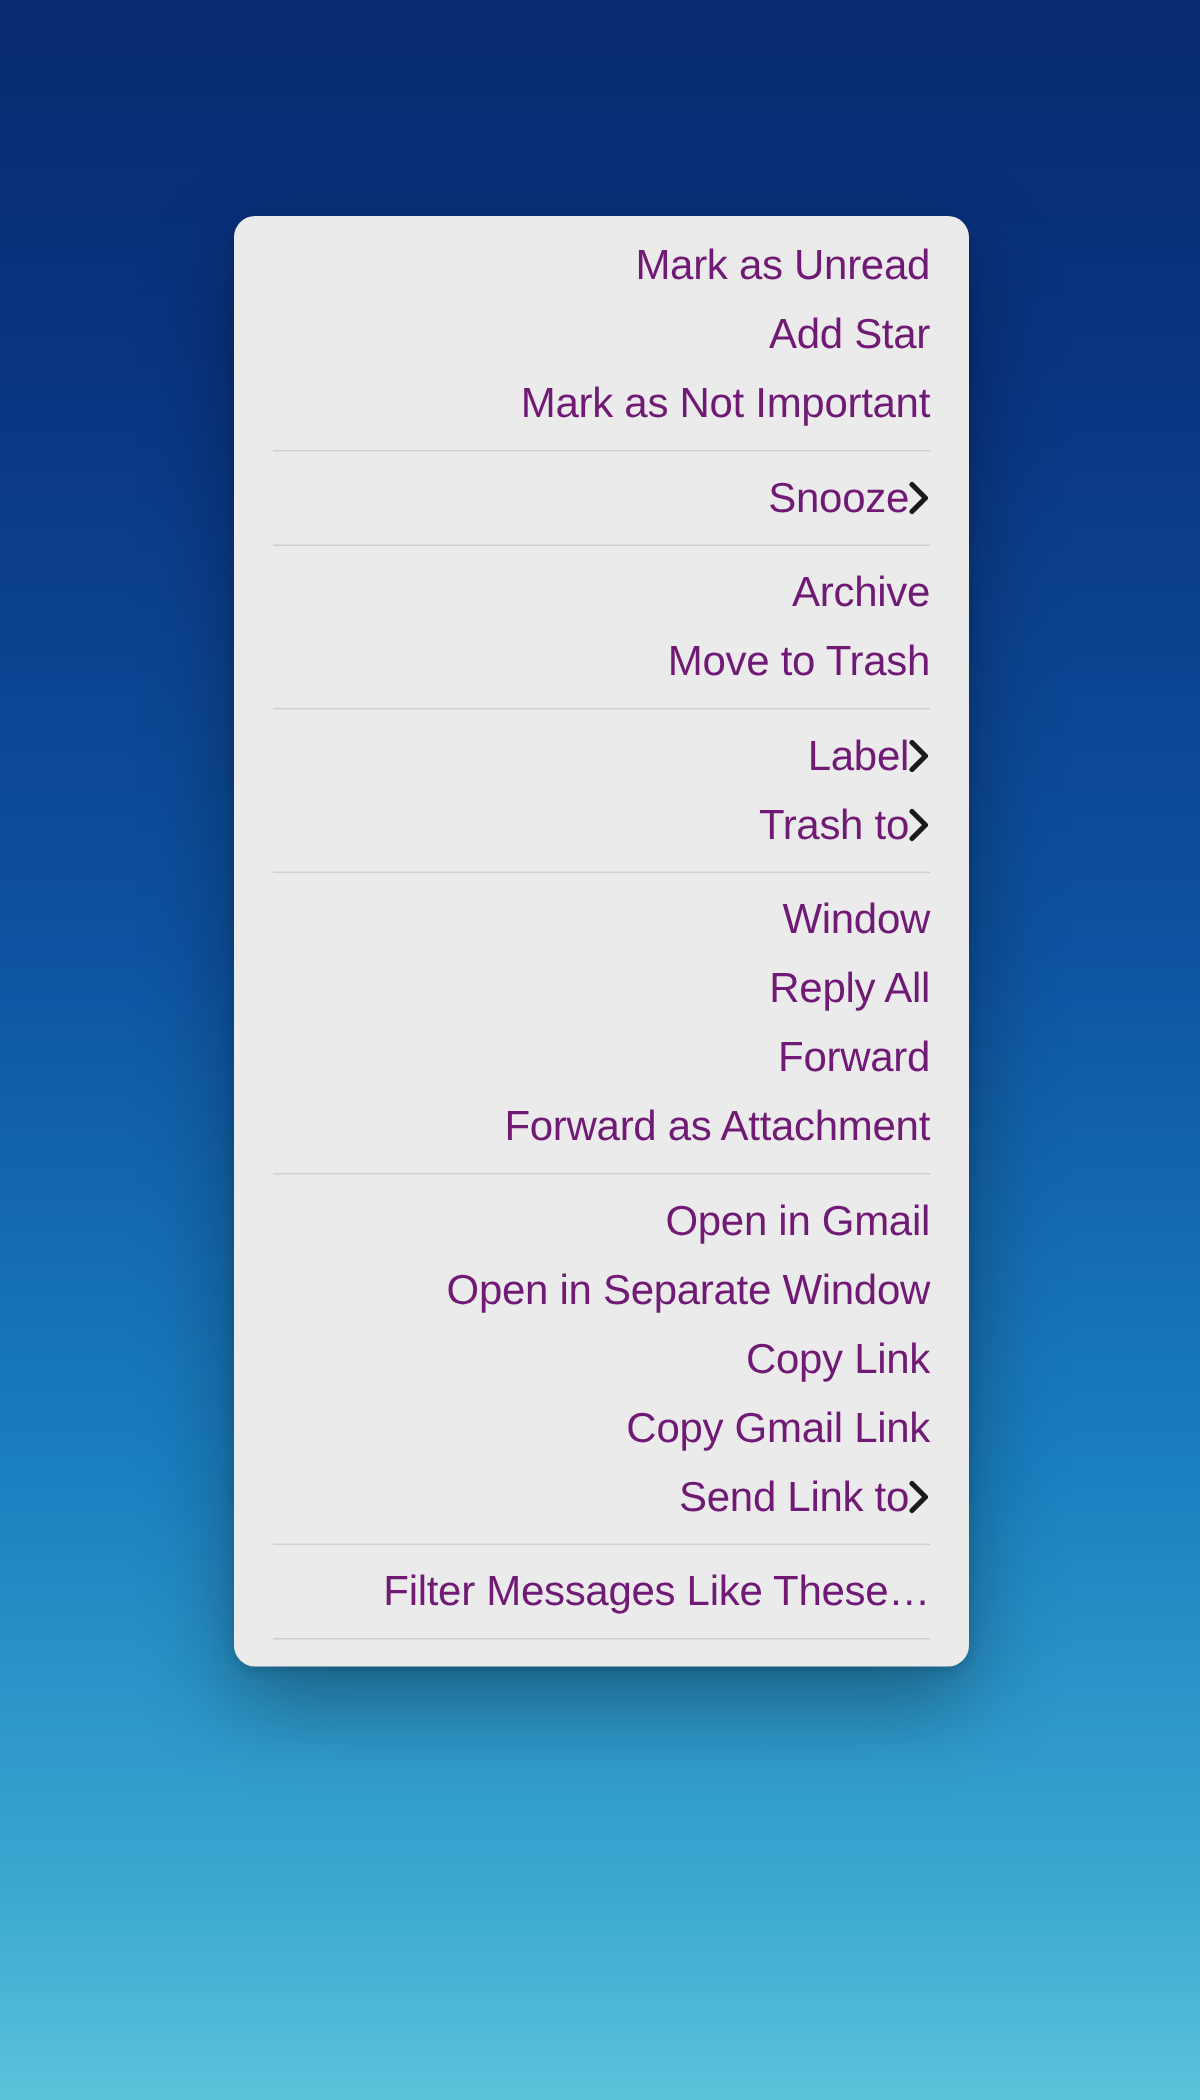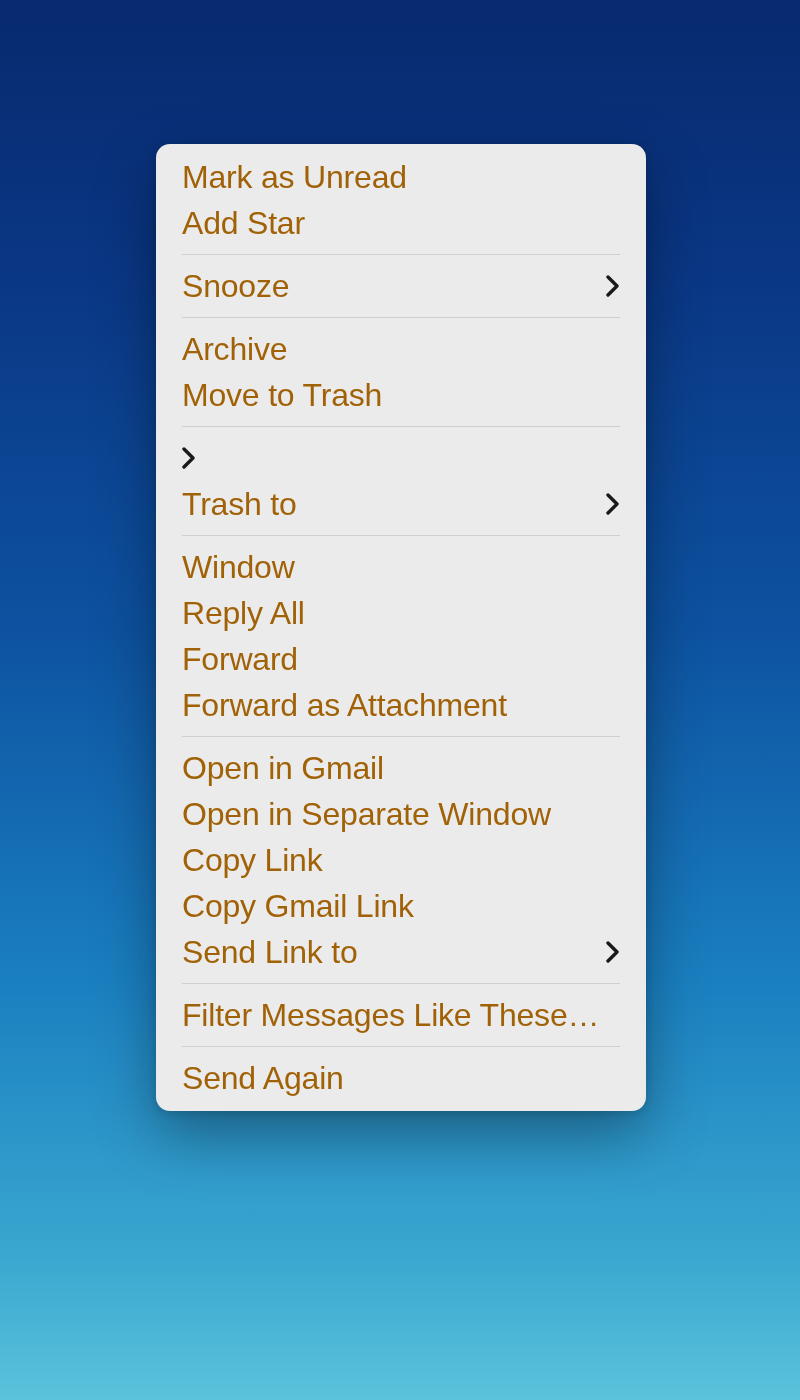--- a/index.html
+++ b/index.html
@@ -25,24 +25,25 @@
       padding: 10px 0;
     }
     .menu-group {
       padding: 0 26px;
     }
     .menu-item {
       display: flex;
       align-items: center;
       justify-content: space-between;
       height: 46px;
-      font-size: 32px;
-      color: #a16207;
+      font-size: 28px;
+      color: #701a75;
       cursor: default;
       letter-spacing: -0.2px;
+      text-align: right;
     }
     .menu-item span.label {
       flex: 1;
       white-space: nowrap;
     }
     .chevron {
       flex-shrink: 0;
     }
     .chevron svg {
       display: block;
@@ -57,20 +58,23 @@
 <body>
 
 <div class="context-menu">
 
   <div class="menu-group">
     <div class="menu-item">
       <span class="label">Mark as Unread</span>
     </div>
     <div class="menu-item">
       <span class="label">Add Star</span>
+    </div>
+    <div class="menu-item">
+      <span class="label">Mark as Not Important</span>
     </div>
   </div>
 
   <div class="separator"></div>
 
   <div class="menu-group">
     <div class="menu-item">
       <span class="label">Snooze</span>
       <span class="chevron">
         <svg width="14" height="22" viewBox="0 0 14 22">
@@ -88,20 +92,21 @@
     </div>
     <div class="menu-item">
       <span class="label">Move to Trash</span>
     </div>
   </div>
 
   <div class="separator"></div>
 
   <div class="menu-group">
     <div class="menu-item">
+      <span class="label">Label</span>
       <span class="chevron">
         <svg width="14" height="22" viewBox="0 0 14 22">
             <path d="M2 2 L11 11 L2 20" fill="none" stroke="#1a1a1a" stroke-width="3.4" stroke-linecap="round" stroke-linejoin="round"></path>
           </svg>
       </span>
     </div>
     <div class="menu-item">
       <span class="label">Trash to</span>
       <span class="chevron">
         <svg width="14" height="22" viewBox="0 0 14 22">
@@ -156,19 +161,14 @@
   <div class="separator"></div>
 
   <div class="menu-group">
     <div class="menu-item">
       <span class="label">Filter Messages Like These…</span>
     </div>
   </div>
 
   <div class="separator"></div>
 
-  <div class="menu-group">
-    <div class="menu-item">
-      <span class="label">Send Again</span>
-    </div>
-  </div>
 
 </div>
 
 </body></html>

